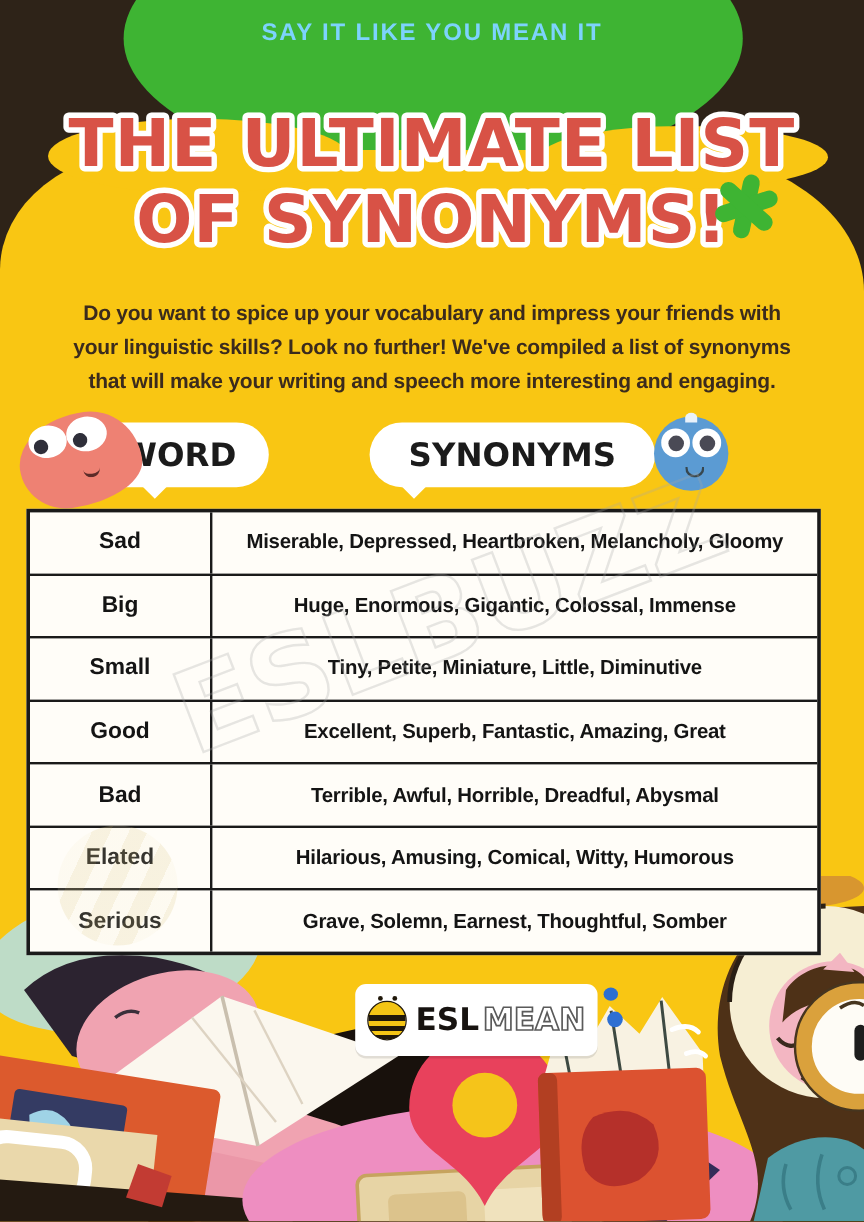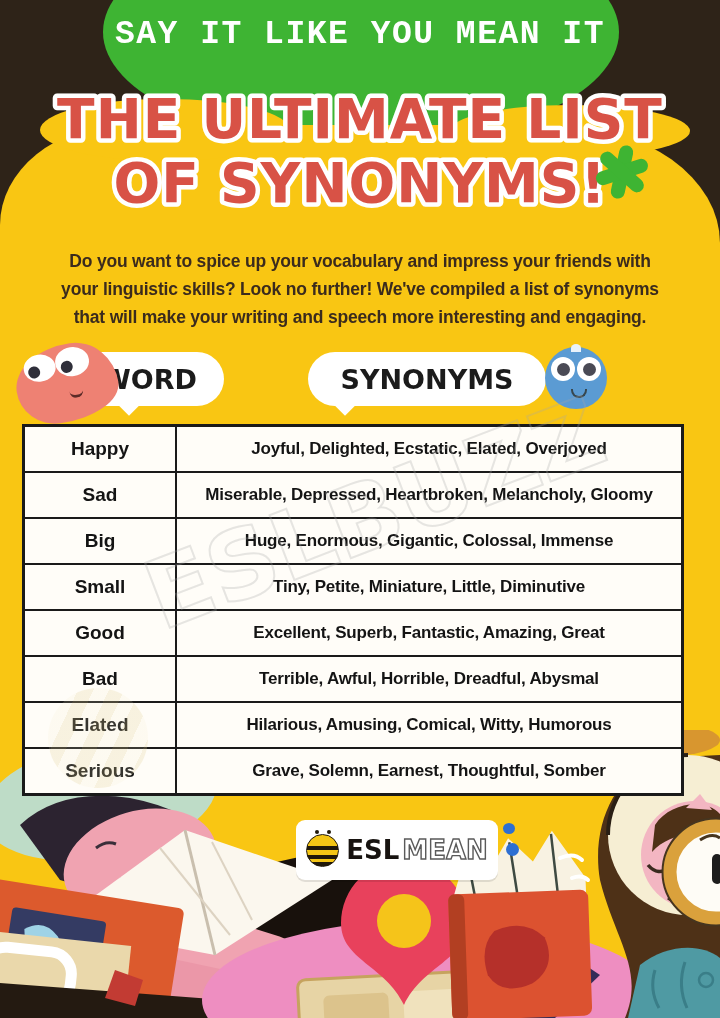--- a/index.html
+++ b/index.html
@@ -7,22 +7,22 @@
     position:relative; width:720px; height:1018px; overflow:hidden;
     background:#2e2318;
     font-family:"Liberation Sans", sans-serif;
   }
   .abs{position:absolute;}
 
   
   .green-blob{left:103px; top:-82px; width:516px; height:228px;
     background:#3eb433; border-radius:50%; z-index:1;}
   .tagline{left:0; top:16px; width:720px; text-align:center; z-index:2;
-    color:#ffffff; font-family:Liberation Mono, monospace; font-weight:bold;
-    font-size:33px; letter-spacing:1.5px;}
+    color:#7dd3fc; font-family:Liberation Sans, sans-serif; font-weight:bold;
+    font-size:20px; letter-spacing:1.5px;}
   .yellow-main{left:0; top:125px; width:720px; height:893px; background:#f9c613;
     border-top-left-radius:125px 100px; border-top-right-radius:165px 118px; z-index:2;}
   .yellow-main::before{content:""; position:absolute; left:40px; top:-26px; width:250px;
     height:62px; background:#f9c613; border-radius:50%;}
   .yellow-main::after{content:""; position:absolute; left:450px; top:-20px; width:240px;
     height:52px; background:#f9c613; border-radius:50%;}
 
   .title-svg{left:0; top:88px; width:720px; height:132px; z-index:3; overflow:visible;}
   .title-svg text{font-family:"DejaVu Sans", sans-serif; font-weight:bold;
     fill:#d85246; stroke:#ffffff; stroke-width:9px; paint-order:stroke;
@@ -150,24 +150,20 @@
   <div class="abs blue-mascot">
     <span class="tuft"></span>
     <span class="eye e1"></span>
     <span class="eye e2"></span>
     <span class="pupil p1"></span>
     <span class="pupil p2"></span>
     <span class="mouth"></span>
   </div>
 
   <div class="abs syn-table">
-    <div class="t-row">
-      <div class="t-word">Happy</div>
-      <div class="t-syns">Joyful, Delighted, Ecstatic, Elated, Overjoyed</div>
-    </div>
     <div class="t-row">
       <div class="t-word">Sad</div>
       <div class="t-syns">Miserable, Depressed, Heartbroken, Melancholy, Gloomy</div>
     </div>
     <div class="t-row">
       <div class="t-word">Big</div>
       <div class="t-syns">Huge, Enormous, Gigantic, Colossal, Immense</div>
     </div>
     <div class="t-row">
       <div class="t-word">Small</div>

